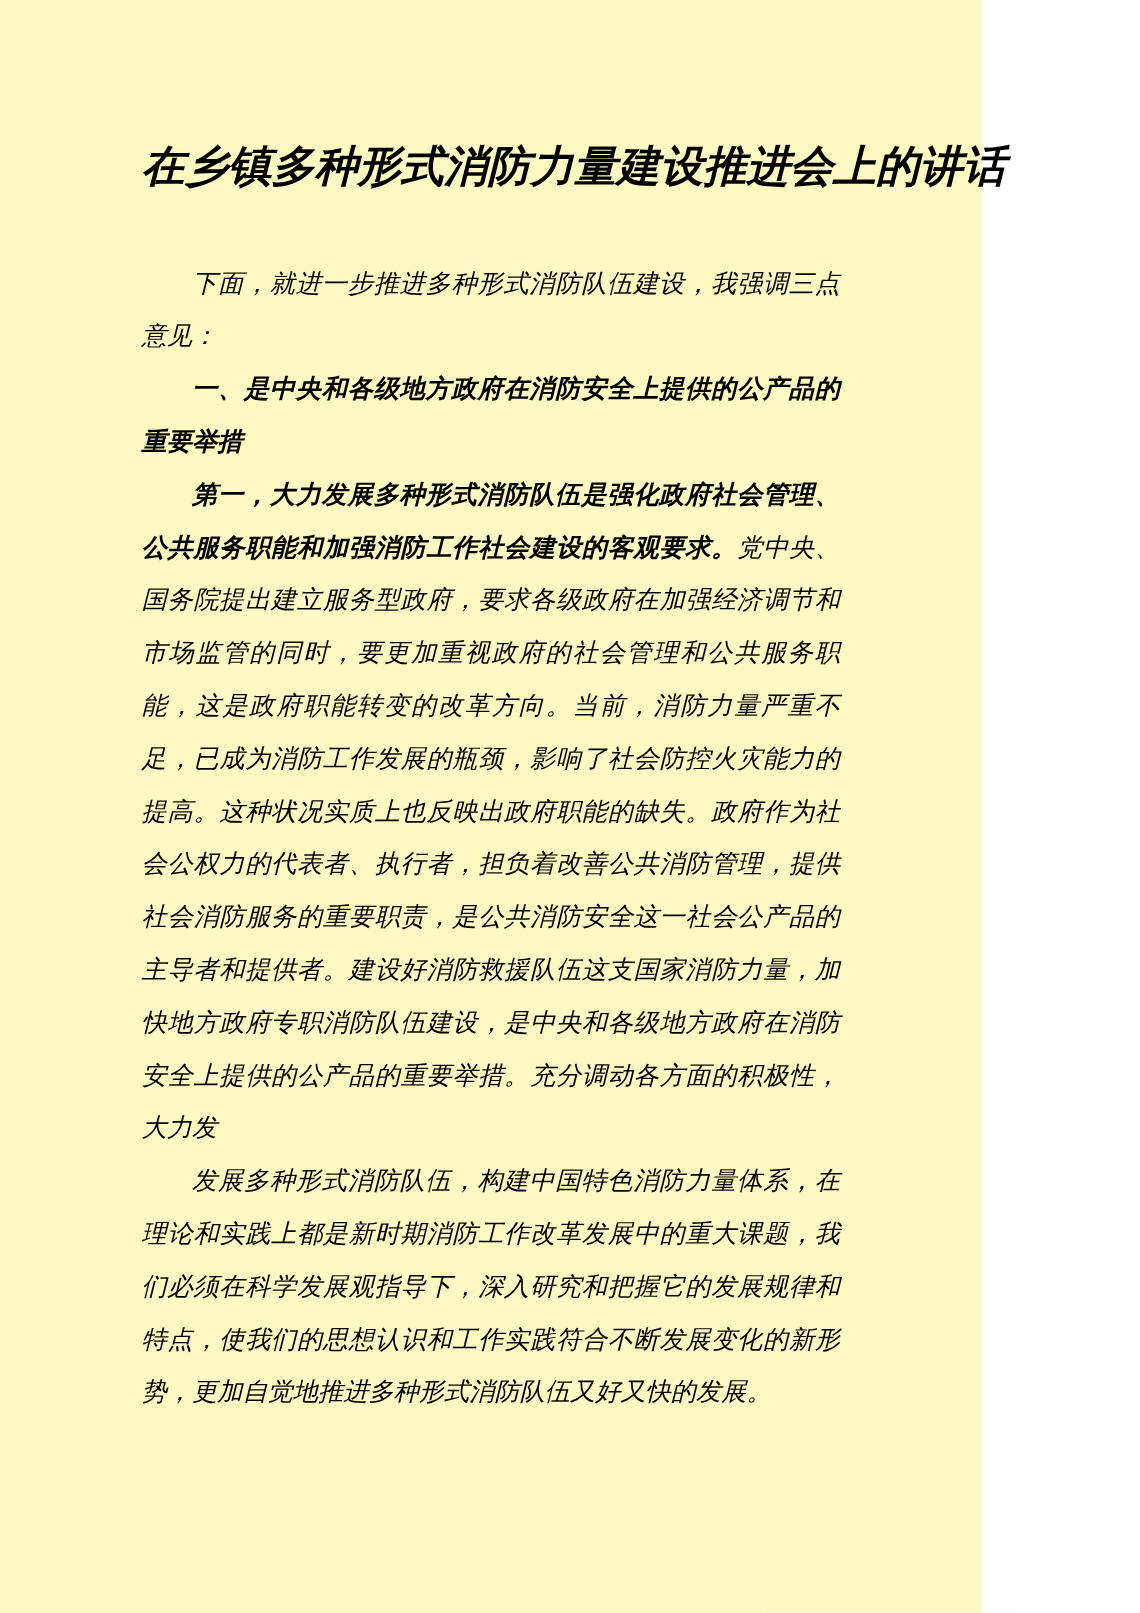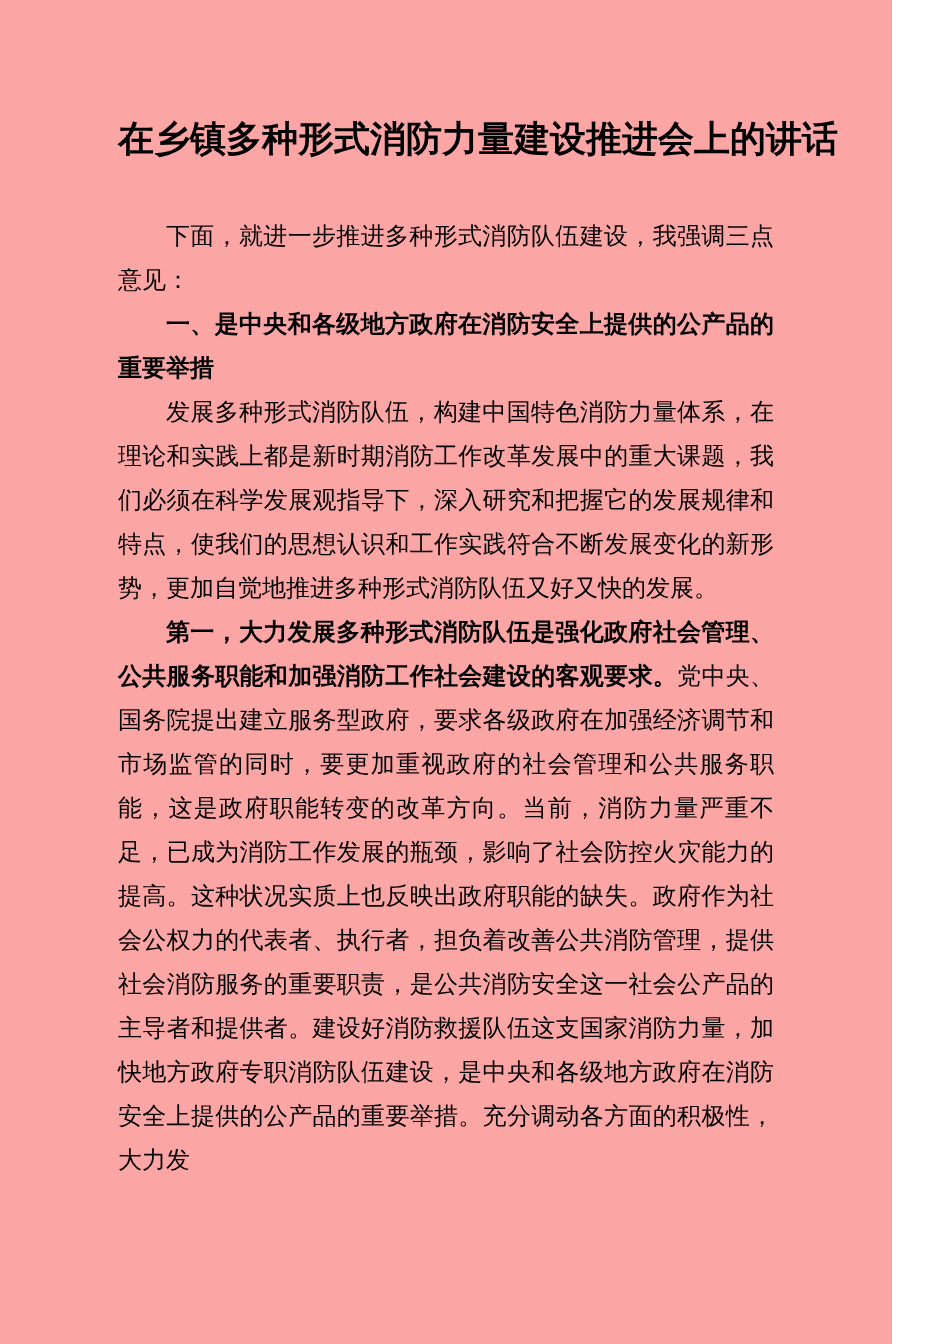--- a/index.html
+++ b/index.html
@@ -6,37 +6,38 @@
     html, body { margin: 0; padding: 0; }
     body {
       width: 950px;
       height: 1344px;
       background: #ffffff;
       color: #000000;
       overflow: hidden;
       font-family: "Liberation Serif", "DejaVu Serif", serif;
     }
     .page {
-      width: 892px;
+      width: 818px;
       height: 1344px;
       padding: 110px 118px 0 118px;
-      background: #fca5a5;
+      background: #fef9c3;
+      font-style: italic;
     }
     .doc-title {
       margin: 0 0 46px 0;
       font-size: 36px;
       line-height: 58px;
       font-weight: bold;
       text-align: center;
       white-space: nowrap;
       letter-spacing: 0;
     }
     .body-par, .section-heading {
       margin: 0;
-      font-size: 24px;
+      font-size: 21px;
       line-height: 44px;
       text-align: justify;
       text-justify: inter-ideograph;
       text-indent: 2em;
       font-weight: normal;
       word-break: normal;
       overflow-wrap: break-word;
     }
     .section-heading {
       font-weight: bold;
@@ -48,16 +49,16 @@
 </head>
 <body>
 
 <div class="page">
   <h1 class="doc-title">在乡镇多种形式消防力量建设推进会上的讲话</h1>
 
   <p class="body-par">下面，就进一步推进多种形式消防队伍建设，我强调三点意见：</p>
 
   <h2 class="section-heading">一、是中央和各级地方政府在消防安全上提供的公产品的重要举措</h2>
 
+  <p class="body-par"><span class="lead-bold">第一，大力发展多种形式消防队伍是强化政府社会管理、公共服务职能和加强消防工作社会建设的客观要求。</span><span>党中央、国务院提出建立服务型政府，要求各级政府在加强经济调节和市场监管的同时，要更加重视政府的社会管理和公共服务职能，这是政府职能转变的改革方向。当前，消防力量严重不足，已成为消防工作发展的瓶颈，影响了社会防控火灾能力的提高。这种状况实质上也反映出政府职能的缺失。政府作为社会公权力的代表者、执行者，担负着改善公共消防管理，提供社会消防服务的重要职责，是公共消防安全这一社会公产品的主导者和提供者。建设好消防救援队伍这支国家消防力量，加快地方政府专职消防队伍建设，是中央和各级地方政府在消防安全上提供的公产品的重要举措。充分调动各方面的积极性，大力发</span></p>
+
   <p class="body-par">发展多种形式消防队伍，构建中国特色消防力量体系，在理论和实践上都是新时期消防工作改革发展中的重大课题，我们必须在科学发展观指导下，深入研究和把握它的发展规律和特点，使我们的思想认识和工作实践符合不断发展变化的新形势，更加自觉地推进多种形式消防队伍又好又快的发展。</p>
-
-  <p class="body-par"><span class="lead-bold">第一，大力发展多种形式消防队伍是强化政府社会管理、公共服务职能和加强消防工作社会建设的客观要求。</span><span>党中央、国务院提出建立服务型政府，要求各级政府在加强经济调节和市场监管的同时，要更加重视政府的社会管理和公共服务职能，这是政府职能转变的改革方向。当前，消防力量严重不足，已成为消防工作发展的瓶颈，影响了社会防控火灾能力的提高。这种状况实质上也反映出政府职能的缺失。政府作为社会公权力的代表者、执行者，担负着改善公共消防管理，提供社会消防服务的重要职责，是公共消防安全这一社会公产品的主导者和提供者。建设好消防救援队伍这支国家消防力量，加快地方政府专职消防队伍建设，是中央和各级地方政府在消防安全上提供的公产品的重要举措。充分调动各方面的积极性，大力发</span></p>
 </div>
 
 </body></html>

